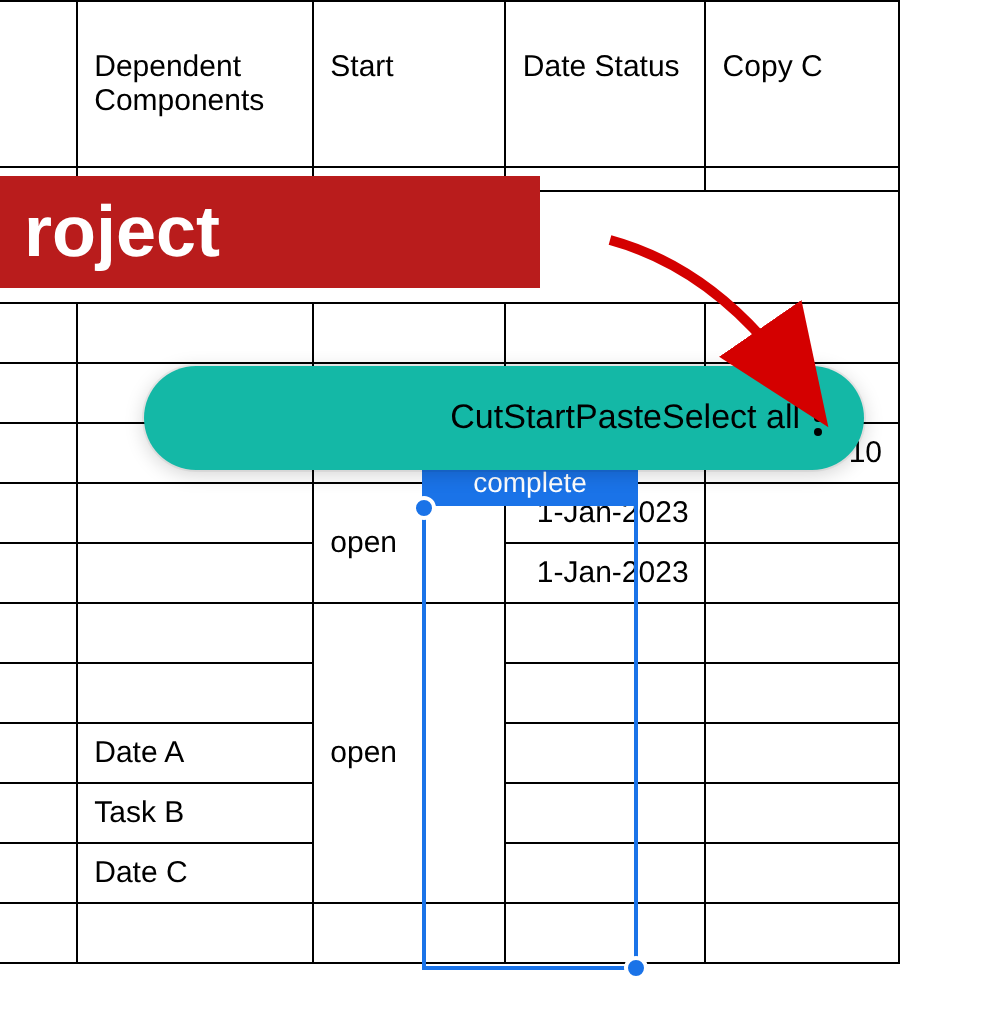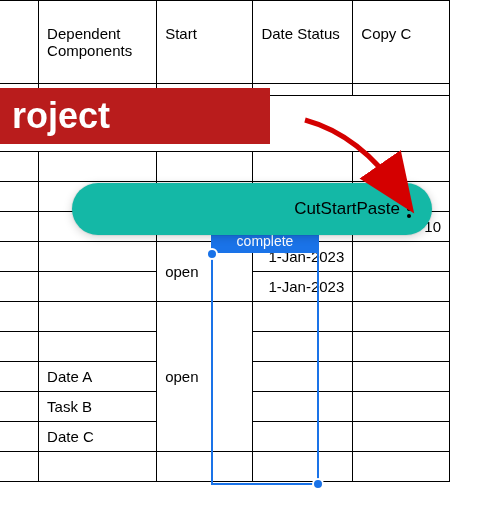--- a/index.html
+++ b/index.html
@@ -239,20 +239,21 @@
 
 <div class="selection" style="left:211px; top:229px; width:108px; height:256px;">
   <div class="sel-handle" style="left:-7px; top:17px;"></div>
   <div class="sel-handle" style="right:-7px; bottom:-7px;"></div>
 </div>
 
 <div class="context-menu">
   <span class="item">Cut</span>
   <span class="item">Start</span>
   <span class="item">Paste</span>
+  <span class="item">Select all</span>
   <span class="more-icon">
     <span class="dot"></span>
       <span class="dot"></span>
       <span class="dot"></span>
   </span>
 </div>
 
 <svg class="arrow" viewBox="0 0 140 110">
   <defs>
     <marker id="ah" markerWidth="14" markerHeight="14" refX="7" refY="5" orient="auto">

